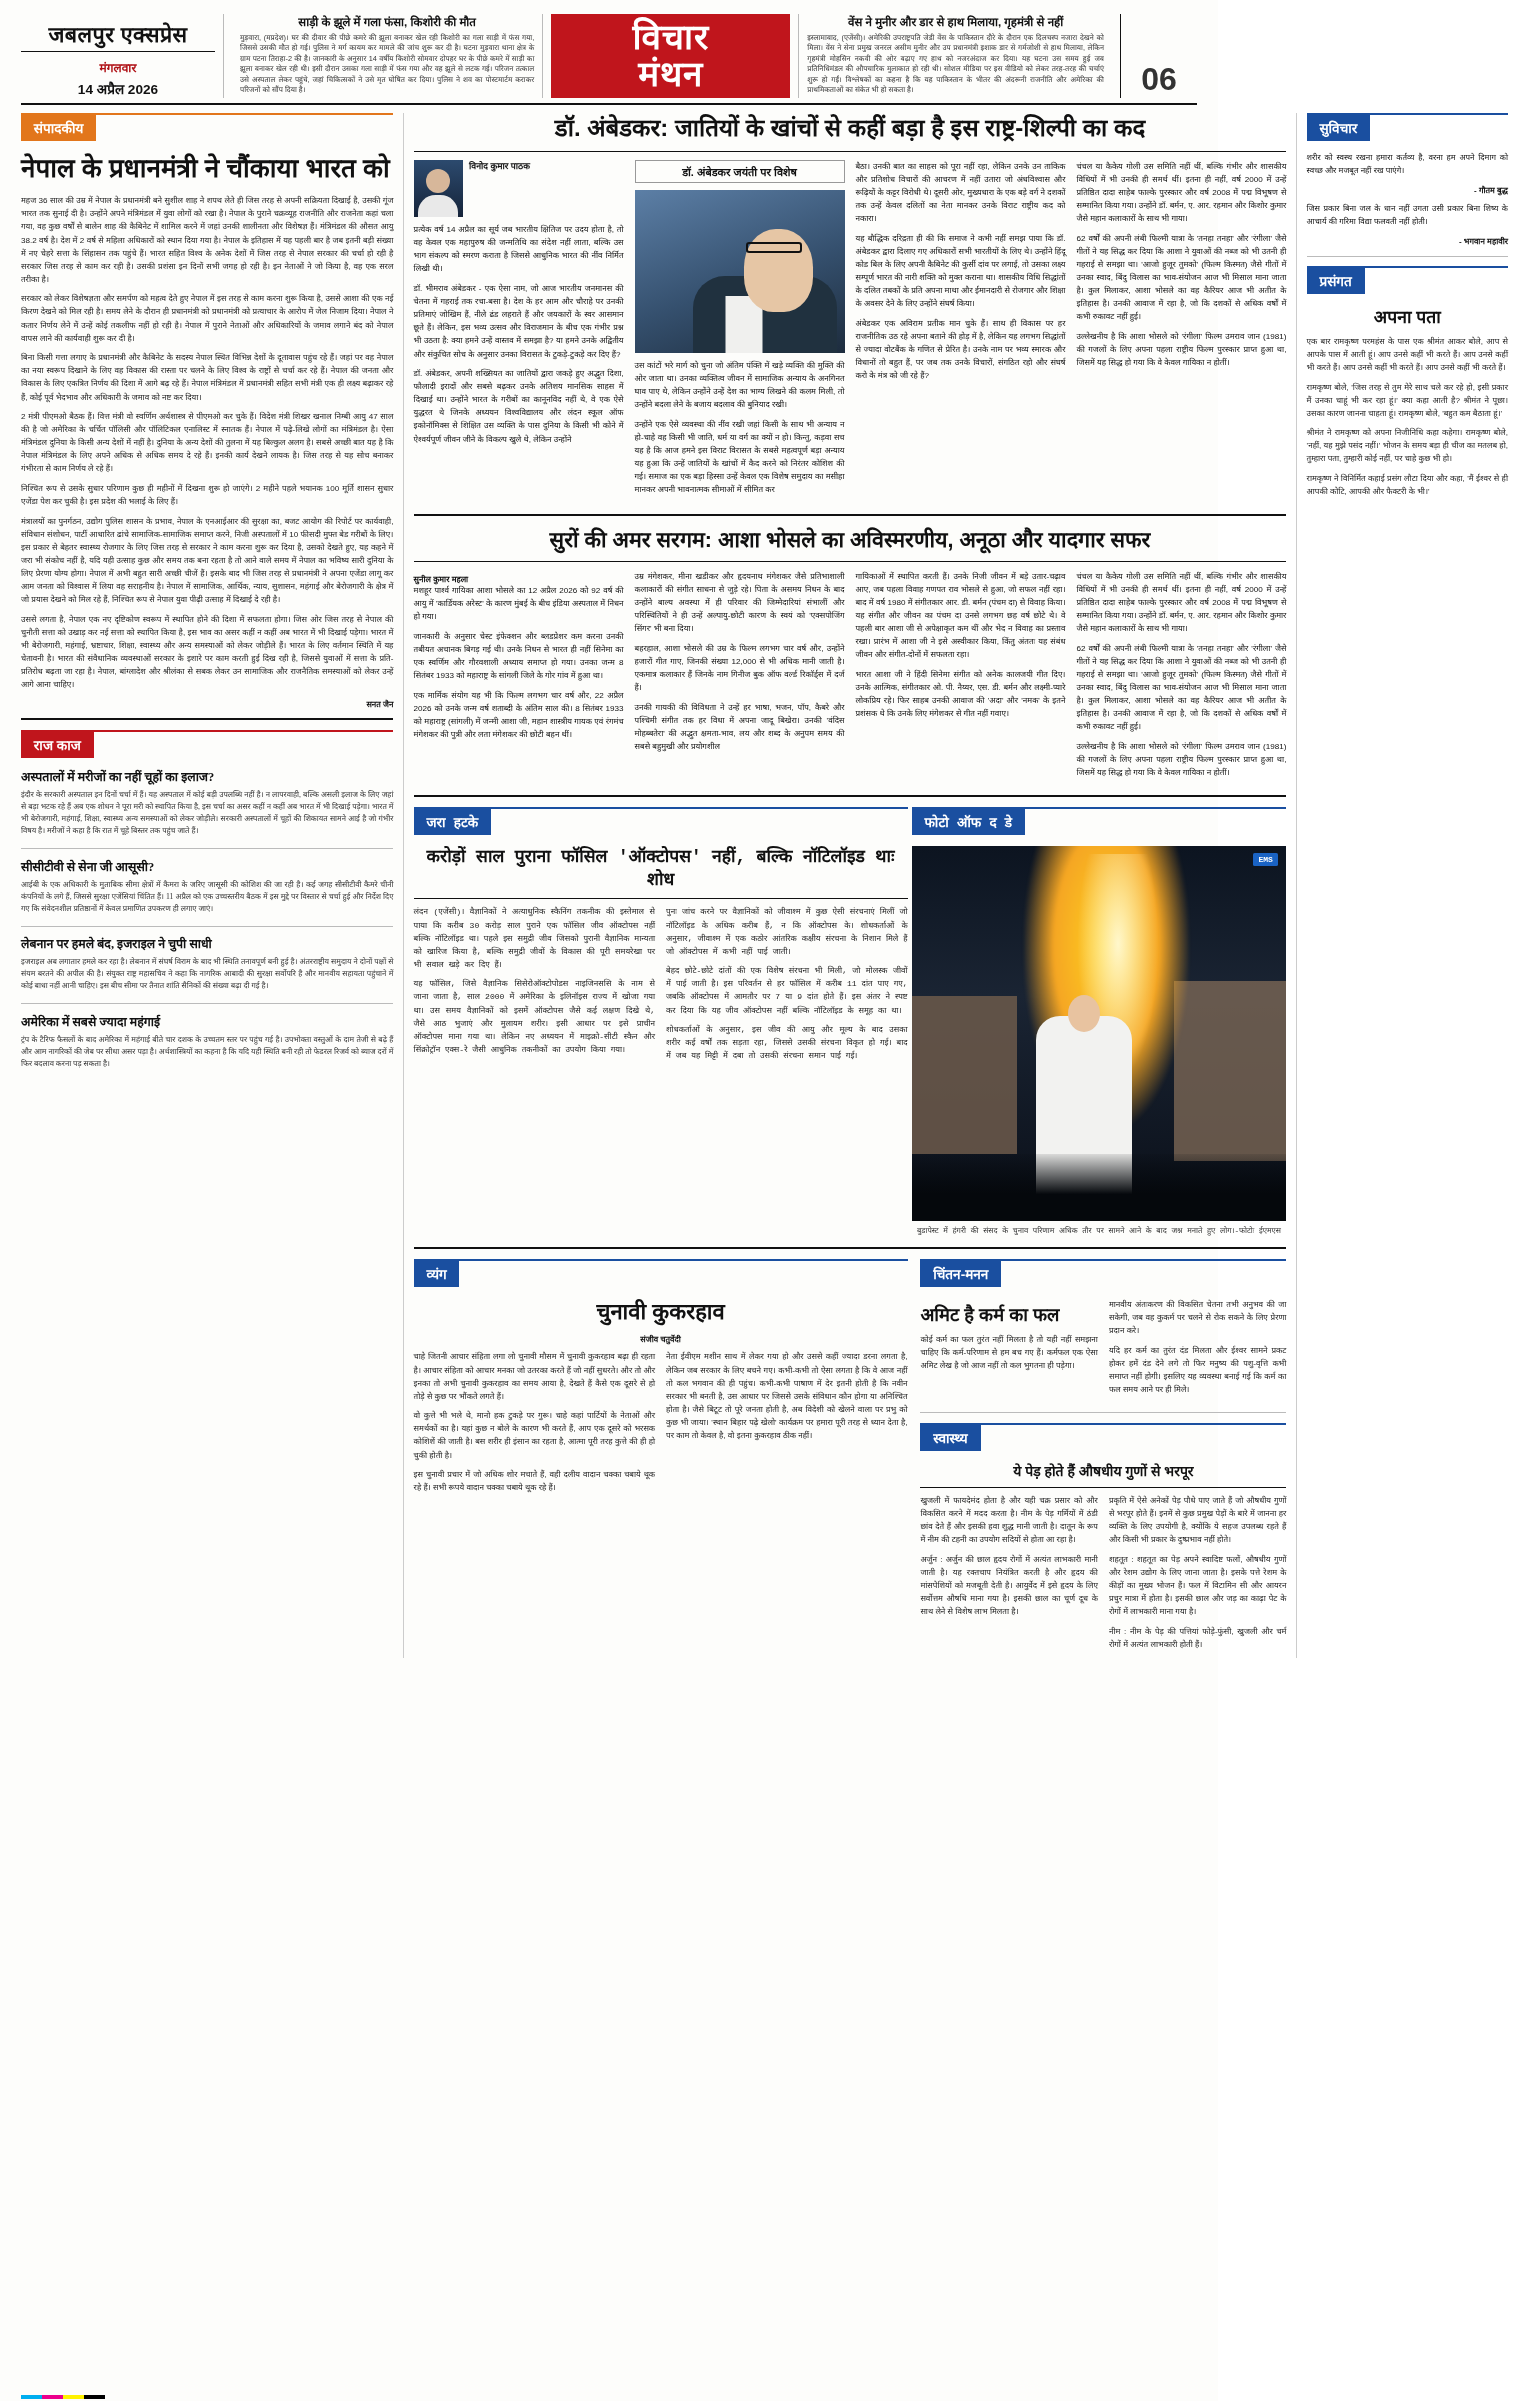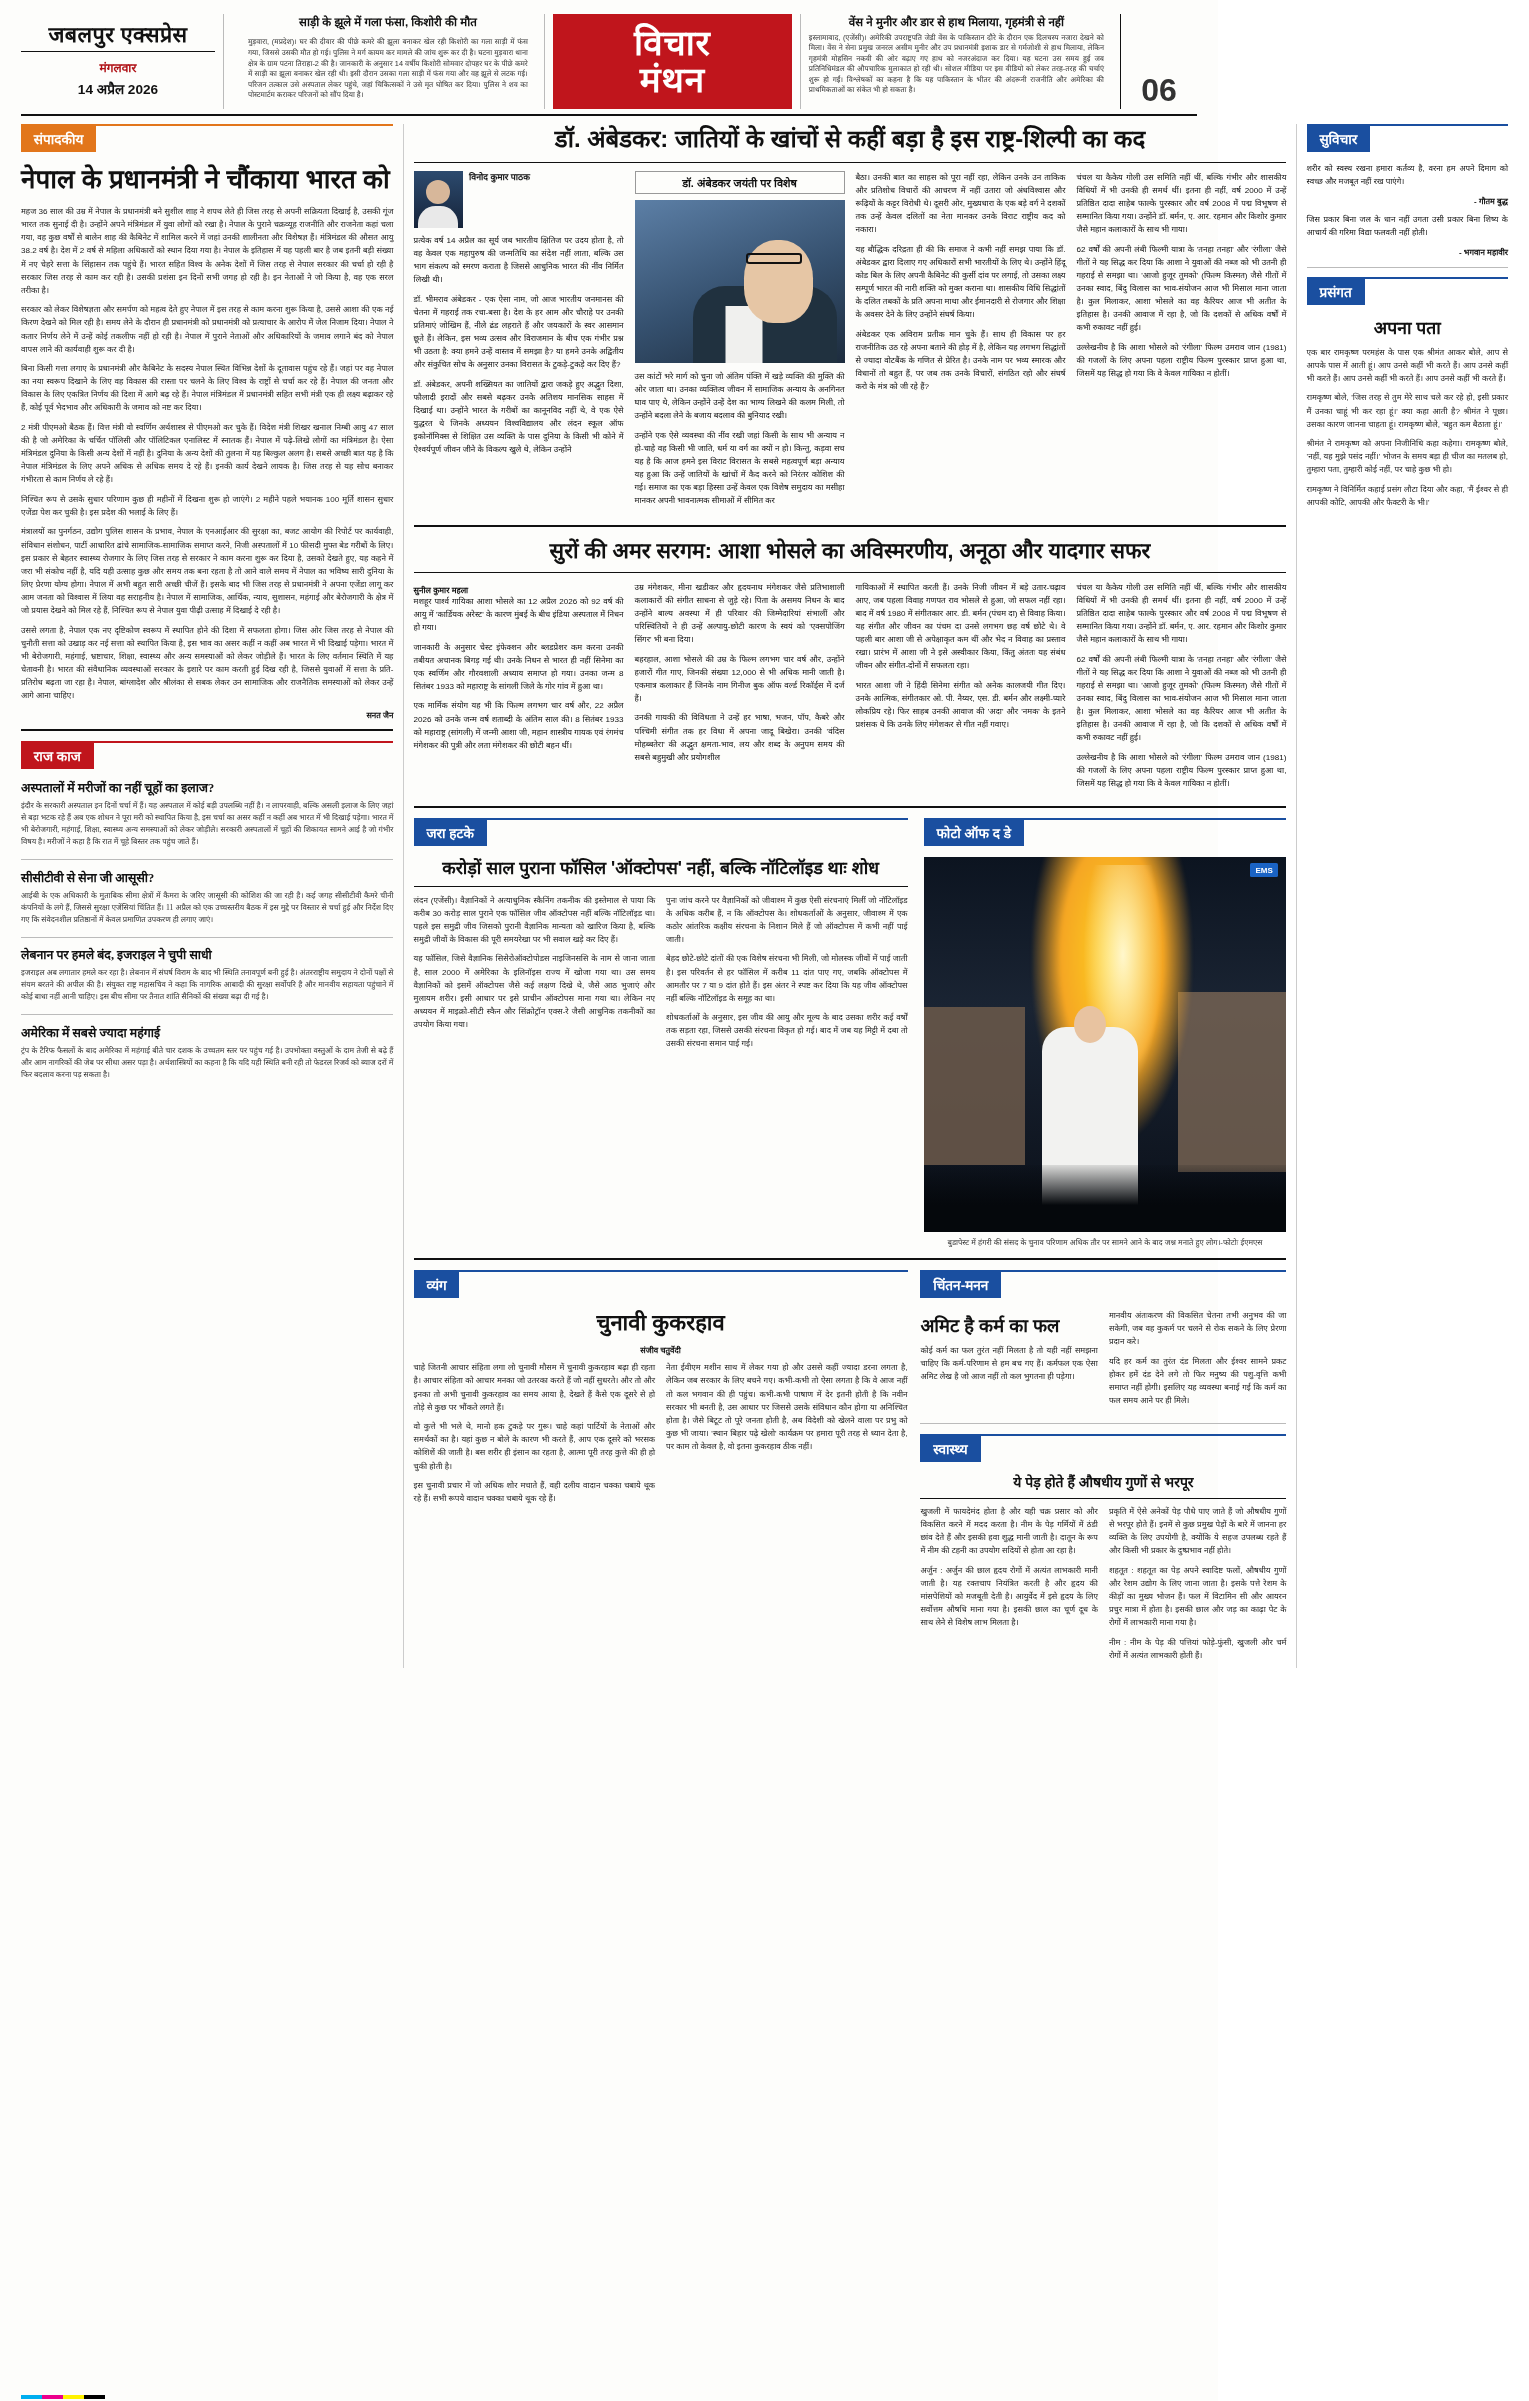--- a/index.html
+++ b/index.html
@@ -44,21 +44,21 @@
   .mast-brief {
     flex:1 1 auto;
     border-right:0.8px solid #bbb;
     padding:0 8px;
     min-width:0;
   }
   .mast-brief h4 {
     margin:0 0 3.2px 0; font-size:11.6px; font-weight:bold; text-align:center;
   }
   .mast-brief p {
-    margin:8px; font-size:7.3px; line-height:1.45; text-align:justify; color:#333;
+    margin:0; font-size:7.3px; line-height:1.45; text-align:justify; color:#333;
   }
   .mast-title {
     width:239px; flex:0 0 239px;
     background:#c0151c; color:#fff;
     display:flex; flex-direction:column; align-items:center; justify-content:center;
     font-size:35px; font-weight:bold; line-height:1.05;
     letter-spacing:0.8px;
   }
   .mast-right {
     flex:1 1 auto; padding:0 8px; border-left:0.8px solid #bbb; min-width:0;
@@ -348,21 +348,21 @@
         </div>
         <div class="lead-col">
           <p>चंचल या कैकेय गोली उस समिति नहीं थीं, बल्कि गंभीर और शासकीय विधियों में भी उनकी ही समर्थ थीं। इतना ही नहीं, वर्ष 2000 में उन्हें प्रतिष्ठित दादा साहेब फाल्के पुरस्कार और वर्ष 2008 में पद्म विभूषण से सम्मानित किया गया। उन्होंने डॉ. बर्मन, ए. आर. रहमान और किशोर कुमार जैसे महान कलाकारों के साथ भी गाया।</p>
           <p>62 वर्षों की अपनी लंबी फिल्मी यात्रा के 'तनहा तनहा' और 'रंगीला' जैसे गीतों ने यह सिद्ध कर दिया कि आशा ने युवाओं की नब्ज को भी उतनी ही गहराई से समझा था। 'आजो हुजूर तुमको' (फिल्म किस्मत) जैसे गीतों में उनका स्वाद, बिंदु विलास का भाव-संयोजन आज भी मिसाल माना जाता है। कुल मिलाकर, आशा भोसले का वह कैरियर आज भी अतीत के इतिहास है। उनकी आवाज में रहा है, जो कि दशकों से अधिक वर्षों में कभी रुकावट नहीं हुई।</p>
           <p>उल्लेखनीय है कि आशा भोसले को 'रंगीला' फिल्म उमराव जान (1981) की गजलों के लिए अपना पहला राष्ट्रीय फिल्म पुरस्कार प्राप्त हुआ था, जिसमें यह सिद्ध हो गया कि वे केवल गायिका न होतीं।</p>
         </div>
       </div>
 
       <div class="rule thick"></div>
 
-      <div style="display:flex;gap:16px;">
+      <div style="display:flex;gap:4px;font-family:Liberation Mono, monospace;">
 
         <div style="flex:0 0 494px;">
           <div class="secbar-wrap blue">
             <div class="secbar">जरा हटके</div>
           </div>
           <h3 class="small-head" style="text-align:center;font-size:17.5px;border-bottom:0.8px solid #111;padding-bottom:6.4px;">करोड़ों साल पुराना फॉसिल 'ऑक्टोपस' नहीं, बल्कि नॉटिलॉइड थाः शोध</h3>
           <div style="display:flex;gap:11px;">
             <div style="flex:1 1 0;">
               <p class="body">लंदन (एजेंसी)। वैज्ञानिकों ने अत्याधुनिक स्कैनिंग तकनीक की इस्तेमाल से पाया कि करीब 30 करोड़ साल पुराने एक फॉसिल जीव ऑक्टोपस नहीं बल्कि नॉटिलॉइड था। पहले इस समुद्री जीव जिसको पुरानी वैज्ञानिक मान्यता को खारिज किया है, बल्कि समुद्री जीवों के विकास की पूरी समयरेखा पर भी सवाल खड़े कर दिए हैं।</p>
               <p class="body">यह फॉसिल, जिसे वैज्ञानिक सिसेरोऑक्टोपोडस नाइजिनससि के नाम से जाना जाता है, साल 2000 में अमेरिका के इलिनॉइस राज्य में खोजा गया था। उस समय वैज्ञानिकों को इसमें ऑक्टोपस जैसे कई लक्षण दिखे थे, जैसे आठ भुजाएं और मुलायम शरीर। इसी आधार पर इसे प्राचीन ऑक्टोपस माना गया था। लेकिन नए अध्ययन में माइक्रो-सीटी स्कैन और सिंक्रोट्रॉन एक्स-रे जैसी आधुनिक तकनीकों का उपयोग किया गया।</p>

